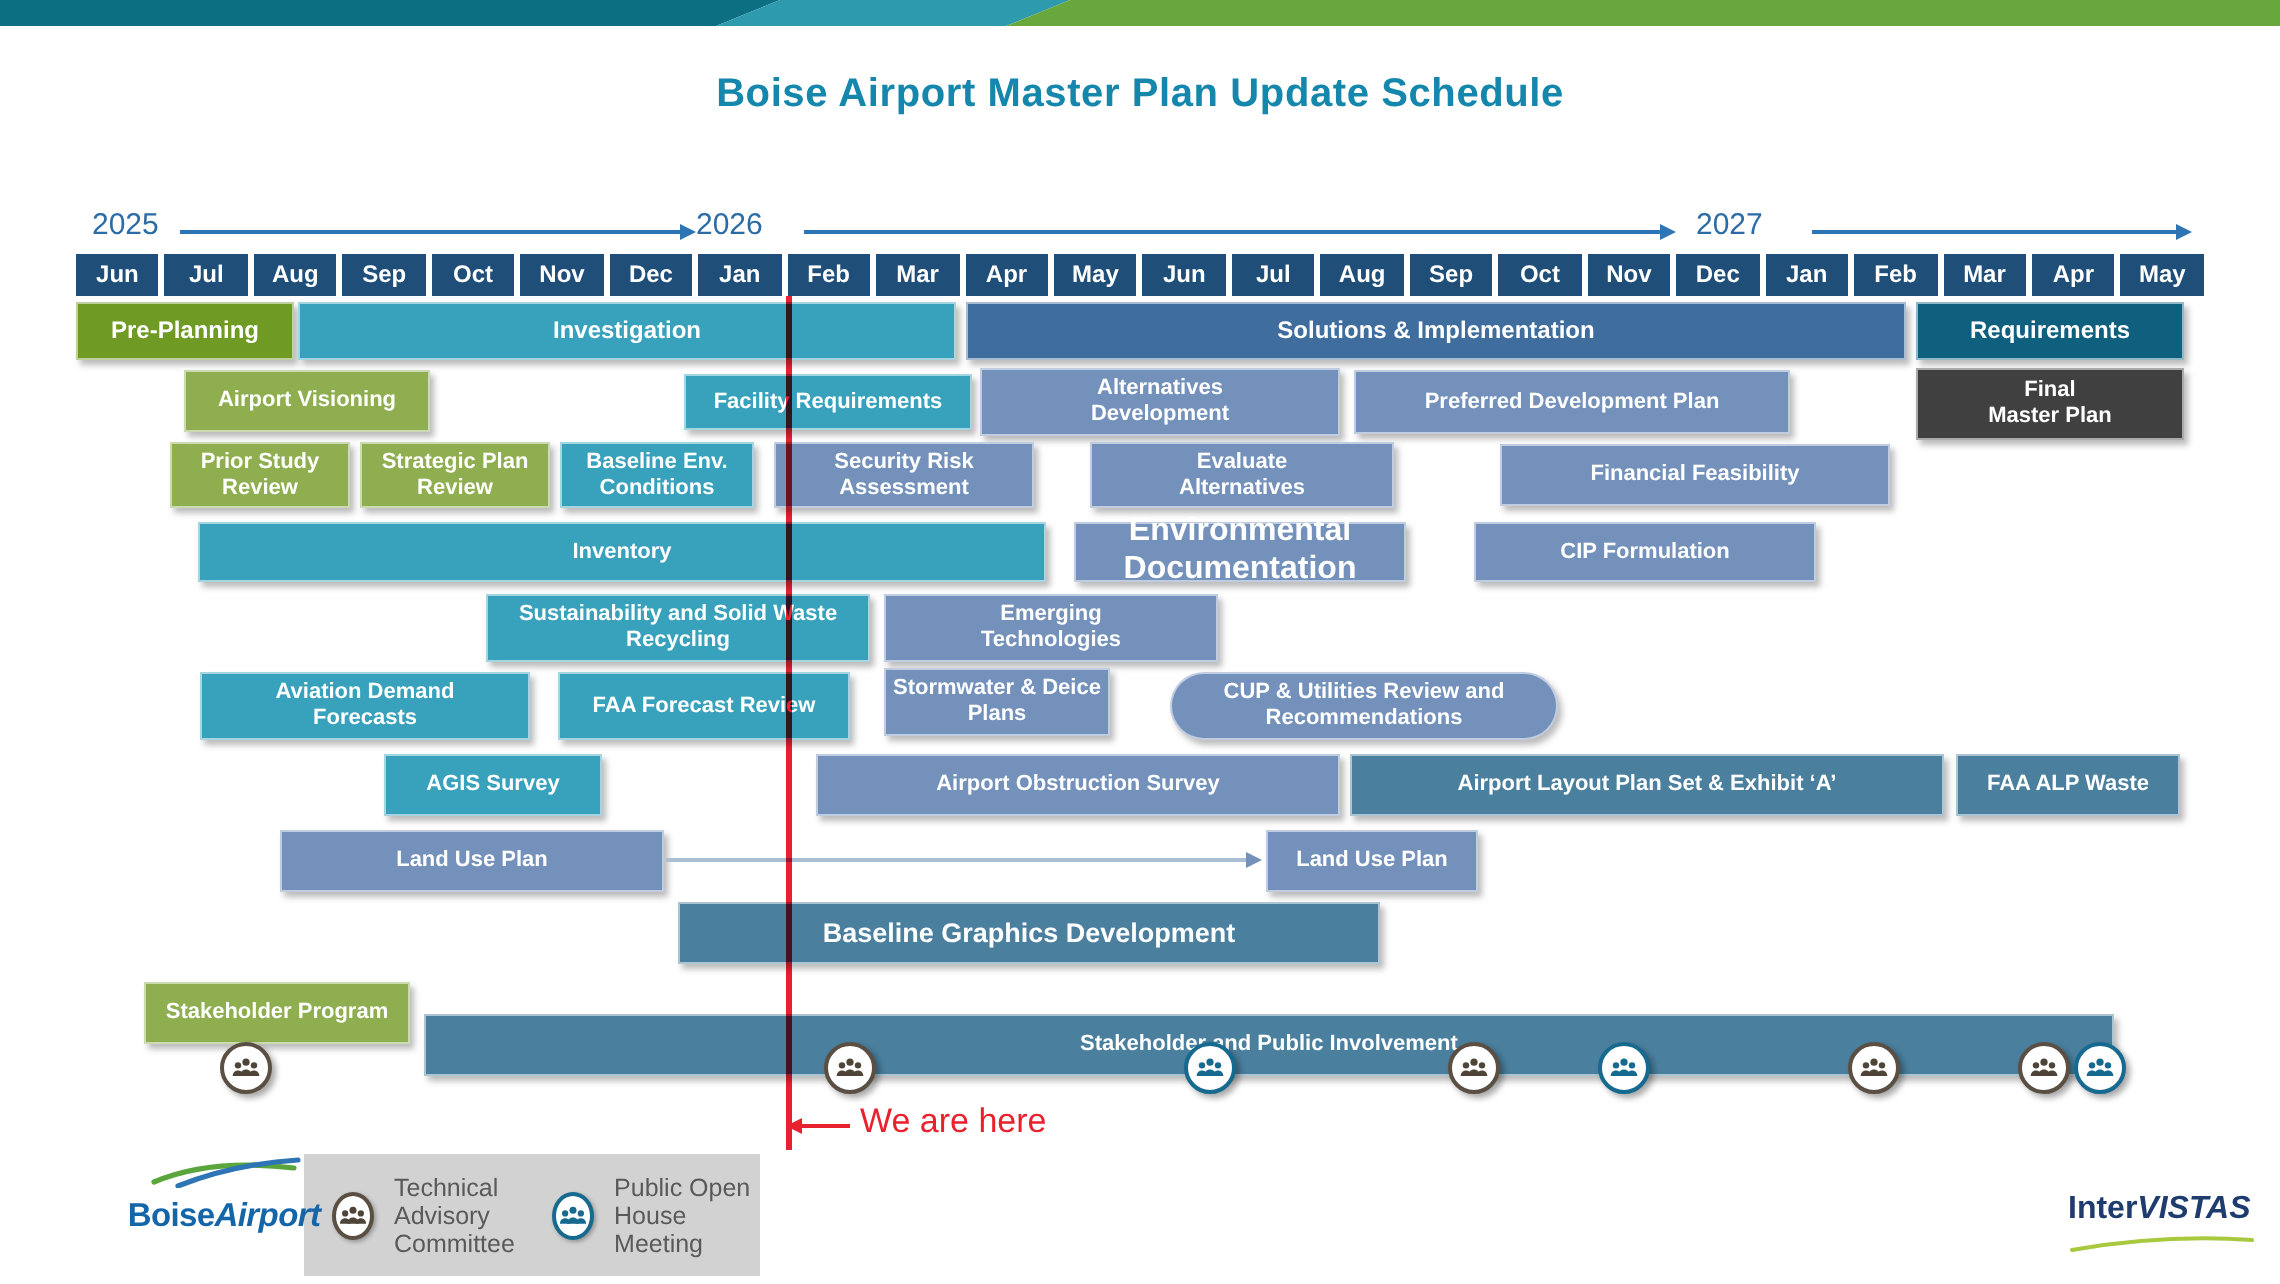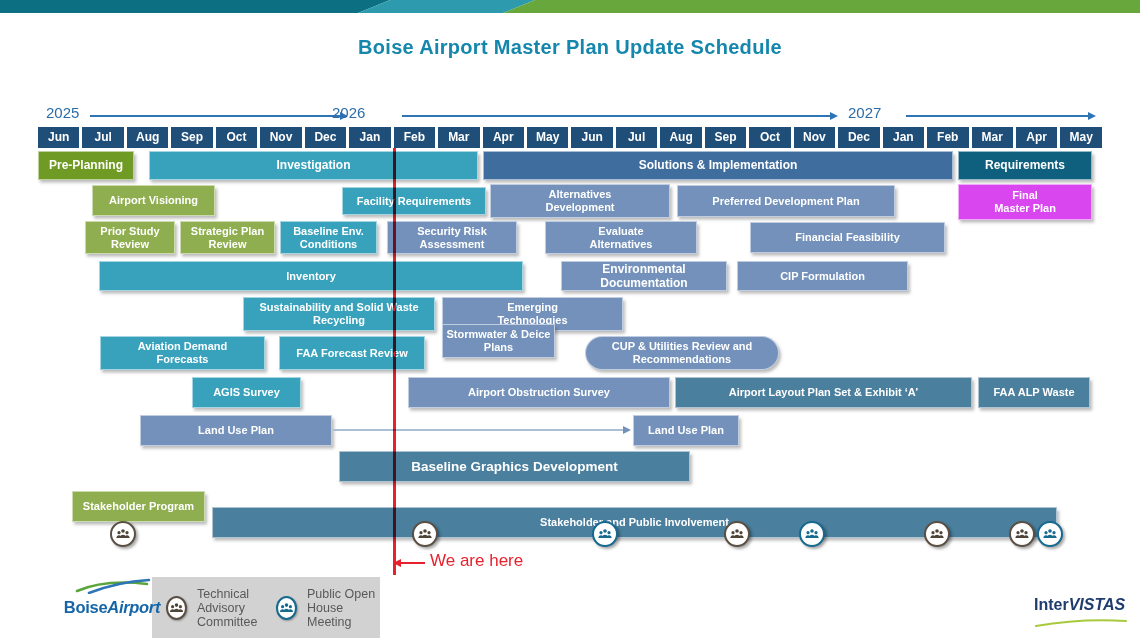--- a/index.html
+++ b/index.html
@@ -13,21 +13,21 @@
   .year-line::after{content:"";position:absolute;right:-8px;top:-3px;width:0;height:0;
          border-left:8px solid #2e75b6;border-top:4px solid transparent;border-bottom:4px solid transparent;}
   #months{position:absolute;left:38px;top:127px;width:1064px;display:flex;gap:3px;}
   .month{flex:1;background:#1f4e79;color:#fff;font-weight:bold;font-size:12px;
          text-align:center;padding:3px 0 4px 0;}
   .bar{position:absolute;display:flex;align-items:center;justify-content:center;text-align:center;
        color:#fff;font-weight:bold;font-size:11px;line-height:1.18;white-space:pre-line;
        border:1px solid rgba(255,255,255,.55);box-shadow:2px 2.5px 3px rgba(60,60,60,.35);
        box-sizing:border-box;padding:0 2px;}
   .c-g1{background:#6f9a24}.c-g2{background:#8fae4f}.c-t{background:#38a2bc}.c-s{background:#7391ba}
-  .c-pb{background:#3f6d9e}.c-pd{background:#0f5f7e}.c-fm{background:#d946ef}.c-d{background:#4a7f9e}
+  .c-pb{background:#3f6d9e}.c-pd{background:#0f5f7e}.c-fm{background:#404040}.c-d{background:#4a7f9e}
   #redline{position:absolute;left:393px;top:148px;width:3px;height:427px;background:#e8212e;
            mix-blend-mode:multiply;z-index:30;}
   #lu-arrow{position:absolute;left:333px;top:429px;width:290px;height:2px;background:#aabfd3;z-index:5;}
   #lu-arrow::after{content:"";position:absolute;right:-8px;top:-3px;width:0;height:0;
            border-left:8px solid #7391ba;border-top:4px solid transparent;border-bottom:4px solid transparent;}
   .meet{position:absolute;width:26px;height:26px;border-radius:50%;background:#fff;z-index:20;
         box-shadow:2px 2px 3px rgba(0,0,0,.35);display:flex;align-items:center;justify-content:center;
         box-sizing:border-box;}
   .meet.tac{border:2px solid #5a4f42;}
   .meet.public{border:2px solid #16698f;}
@@ -55,21 +55,21 @@
 
   <div class="seg" style="background:#0c6f82;clip-path:polygon(0 0,390px 0,358px 13px,0 13px);"></div>
   <div class="seg" style="background:#2d9aad;clip-path:polygon(390px 0,535px 0,503px 13px,358px 13px);"></div>
   <div class="seg" style="background:#68a73b;clip-path:polygon(535px 0,1140px 0,1140px 13px,503px 13px);"></div>
 
   <div id="title">Boise Airport Master Plan Update Schedule</div>
 
   <div id="years">
       <span class="year-label" style="left: 46px;">2025</span>
       <div class="year-line" style="left: 90px; width: 250px;"></div>
-      <span class="year-label" style="left: 332px; text-align: right;">2026</span>
+      <span class="year-label" style="left: 348px; text-align: right;">2026</span>
       <div class="year-line" style="left: 402px; width: 428px;"></div>
       <span class="year-label" style="left: 848px;">2027</span>
       <div class="year-line" style="left: 906px; width: 182px;"></div>
     </div>
   <div id="months">
       <div class="month">Jun</div>
       <div class="month">Jul</div>
       <div class="month">Aug</div>
       <div class="month">Sep</div>
       <div class="month">Oct</div>
@@ -87,21 +87,21 @@
       <div class="month">Oct</div>
       <div class="month">Nov</div>
       <div class="month">Dec</div>
       <div class="month">Jan</div>
       <div class="month">Feb</div>
       <div class="month">Mar</div>
       <div class="month">Apr</div>
       <div class="month">May</div>
     </div>
   <div id="chart">
-      <div class="bar c-g1" style="left: 38px; top: 151px; width: 96px; height: 29px; font-size: 12px;">Pre-Planning</div>
+      <div class="bar c-g1" style="left: 38px; top: 151px; width: 109px; height: 29px; font-size: 12px;">Pre-Planning</div>
       <div class="bar c-t" style="left: 149px; top: 151px; width: 329px; height: 29px; font-size: 12px;">Investigation</div>
       <div class="bar c-pb" style="left: 483px; top: 151px; width: 470px; height: 29px; font-size: 12px;">Solutions &amp; Implementation</div>
       <div class="bar c-pd" style="left: 958px; top: 151px; width: 134px; height: 29px; font-size: 12px;">Requirements</div>
       <div class="bar c-g2" style="left: 92px; top: 185px; width: 123px; height: 31px;">Airport Visioning</div>
       <div class="bar c-t" style="left: 342px; top: 187px; width: 144px; height: 28px;">Facility Requirements</div>
       <div class="bar c-s" style="left: 490px; top: 184px; width: 180px; height: 34px;">Alternatives
 Development</div>
       <div class="bar c-s" style="left: 677px; top: 185px; width: 218px; height: 32px;">Preferred Development Plan</div>
       <div class="bar c-fm" style="left: 958px; top: 184px; width: 134px; height: 36px;">Final
 Master Plan</div>
@@ -110,30 +110,30 @@
       <div class="bar c-g2" style="left: 180px; top: 221px; width: 95px; height: 33px;">Strategic Plan
 Review</div>
       <div class="bar c-t" style="left: 280px; top: 221px; width: 97px; height: 33px;">Baseline Env.
 Conditions</div>
       <div class="bar c-s" style="left: 387px; top: 221px; width: 130px; height: 33px;">Security Risk
 Assessment</div>
       <div class="bar c-s" style="left: 545px; top: 221px; width: 152px; height: 33px;">Evaluate
 Alternatives</div>
       <div class="bar c-s" style="left: 750px; top: 222px; width: 195px; height: 31px;">Financial Feasibility</div>
       <div class="bar c-t" style="left: 99px; top: 261px; width: 424px; height: 30px;">Inventory</div>
-      <div class="bar c-s" style="left: 561px; top: 261px; width: 166px; height: 30px; font-size: 12px;">Environmental Documentation</div>
+      <div class="bar c-s" style="left: 537px; top: 261px; width: 166px; height: 30px; font-size: 16px;">Environmental Documentation</div>
       <div class="bar c-s" style="left: 737px; top: 261px; width: 171px; height: 30px;">CIP Formulation</div>
       <div class="bar c-t" style="left: 243px; top: 297px; width: 192px; height: 34px;">Sustainability and Solid Waste
 Recycling</div>
-      <div class="bar c-s" style="left: 442px; top: 297px; width: 181px; height: 34px;">Emerging
+      <div class="bar c-s" style="left: 442px; top: 297px; width: 167px; height: 34px;">Emerging
 Technologies</div>
       <div class="bar c-t" style="left: 100px; top: 336px; width: 165px; height: 34px;">Aviation Demand
 Forecasts</div>
       <div class="bar c-t" style="left: 279px; top: 336px; width: 146px; height: 34px;">FAA Forecast Review</div>
-      <div class="bar c-s" style="left: 442px; top: 324px; width: 113px; height: 34px;">Stormwater &amp; Deice
+      <div class="bar c-s" style="left: 442px; top: 334px; width: 113px; height: 34px;">Stormwater &amp; Deice
 Plans</div>
       <div class="bar c-s" style="left: 585px; top: 336px; width: 194px; height: 34px; border-radius: 17px;">CUP &amp; Utilities Review and
 Recommendations</div>
       <div class="bar c-t" style="left: 192px; top: 377px; width: 109px; height: 31px;">AGIS Survey</div>
       <div class="bar c-s" style="left: 408px; top: 377px; width: 262px; height: 31px;">Airport Obstruction Survey</div>
       <div class="bar c-d" style="left: 675px; top: 377px; width: 297px; height: 31px;">Airport Layout Plan Set &amp; Exhibit ‘A’</div>
       <div class="bar c-d" style="left: 978px; top: 377px; width: 112px; height: 31px;">FAA ALP Waste</div>
       <div class="bar c-s" style="left: 140px; top: 415px; width: 192px; height: 31px;">Land Use Plan</div>
       <div class="bar c-s" style="left: 633px; top: 415px; width: 106px; height: 31px;">Land Use Plan</div>
       <div class="bar c-d" style="left: 339px; top: 451px; width: 351px; height: 31px; font-size: 13.5px;">Baseline Graphics Development</div>

